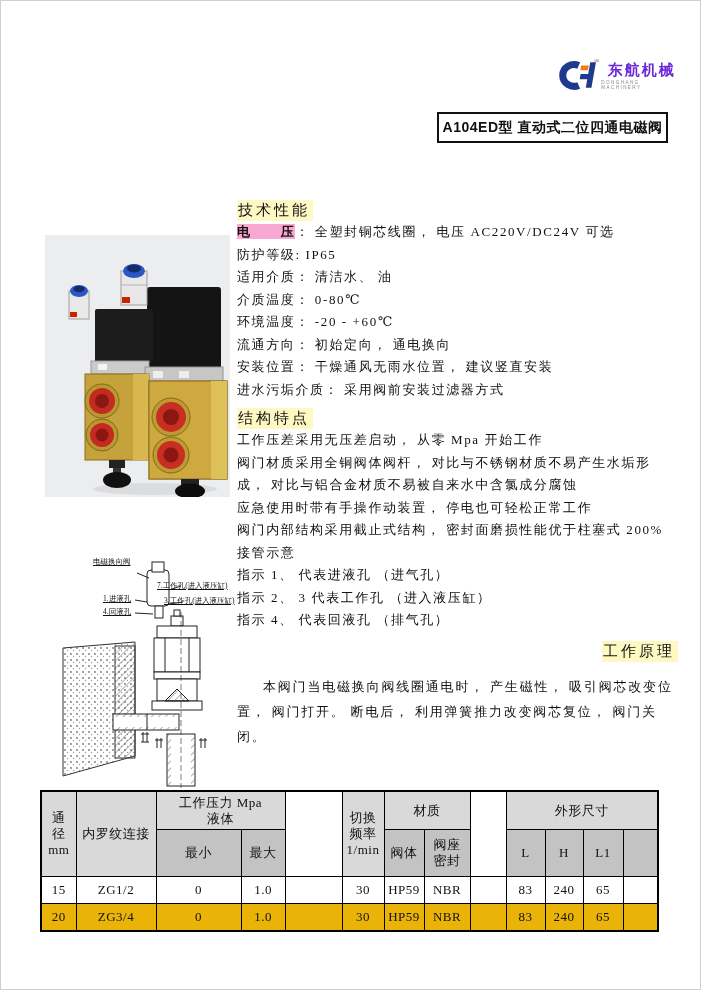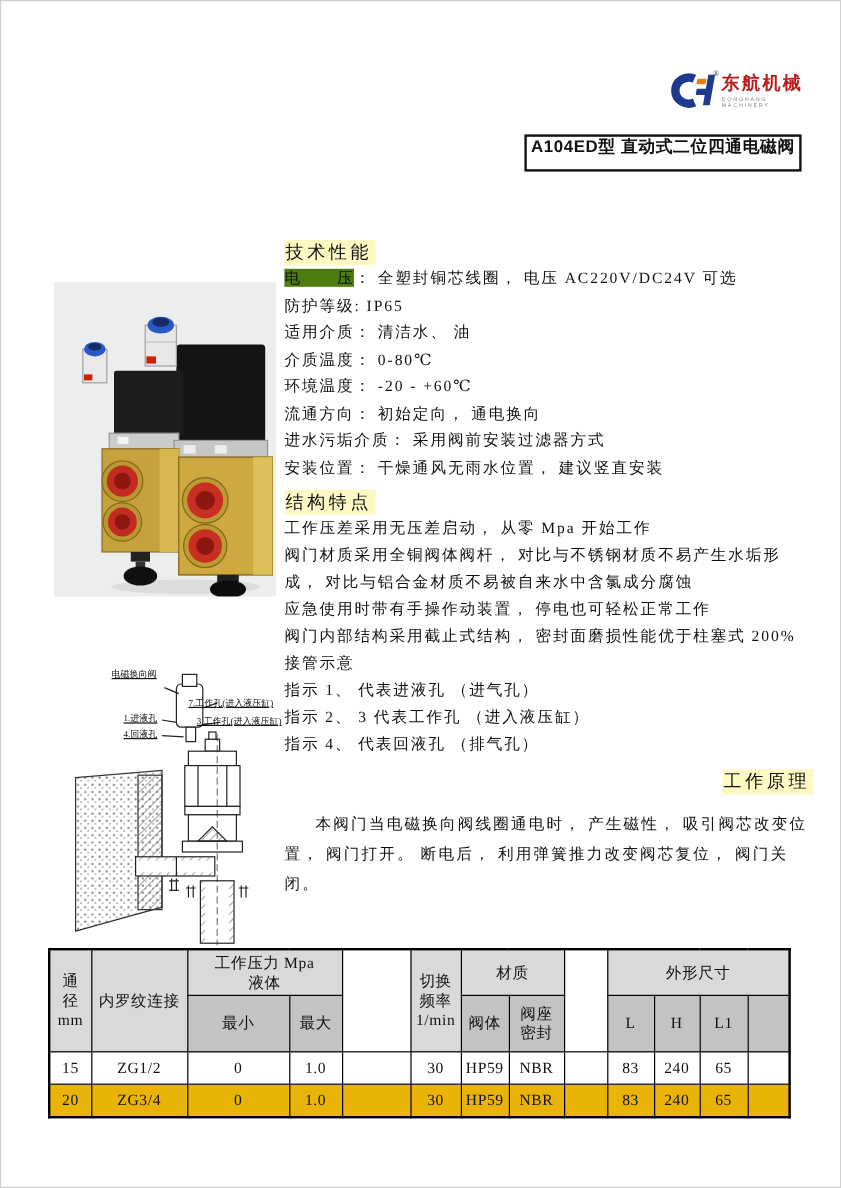--- a/index.html
+++ b/index.html
@@ -5,39 +5,39 @@
   html,body{margin:0;padding:0;background:#fff;}
   .page{position:relative;width:701px;height:990px;background:#fff;overflow:hidden;
         font-family:"Liberation Serif","DejaVu Serif",serif;color:#111;
         box-shadow: inset 0 0 0 1px #cfcfcf;}
   
   .logo{position:absolute;left:552px;top:58px;width:130px;height:44px;display:flex;align-items:flex-start;}
   .logo-mark{width:44px;height:34px;flex:0 0 auto;}
   .logo-reg{font-size:7px;color:#444;margin:-1px 2px 0 -2px;}
   .logo-text{display:flex;flex-direction:column;margin-top:3px;}
   .logo-cn{font-family:"Liberation Sans","DejaVu Sans",sans-serif;font-weight:bold;
-           font-size:15px;letter-spacing:2px;color:#b91c1c;line-height:17px;}
+           font-size:15px;letter-spacing:2px;color:#6d28d9;line-height:17px;text-align:center;}
   .logo-en{font-size:4.6px;color:#8a8a8a;letter-spacing:1.4px;margin-top:2px;
            font-family:"Liberation Sans","DejaVu Sans",sans-serif;}
   
   .title-box{position:absolute;left:437px;top:112px;width:227px;height:27px;border:2px solid #111;
-             display:flex;justify-content:center;
+             display:flex;align-items:center;justify-content:center;
              font-family:"Liberation Sans","DejaVu Sans",sans-serif;
              font-weight:bold;font-size:14px;letter-spacing:0.5px;}
   
   .photo{position:absolute;left:45px;top:235px;width:185px;height:262px;background:#ecedef;}
   .diagram{position:absolute;left:57px;top:556px;width:180px;height:232px;background:#fff;}
   .dlabel{position:absolute;font-size:7.5px;line-height:9px;letter-spacing:0;color:#111;
           text-decoration:underline;white-space:nowrap;font-family:"Liberation Serif",serif;}
   
   .right-col{position:absolute;left:237px;top:200px;width:441px;font-size:13px;}
   .sec-heading{display:inline-block;background:#fef9c3;font-family:"Liberation Sans","DejaVu Sans",sans-serif;
                font-weight:normal;font-size:15px;letter-spacing:3px;padding:1px 3px 1px 1px;}
   .spec-line{line-height:22.5px;letter-spacing:1.6px;}
-  .hl{background:#4d7c0f;font-weight:normal;}
+  .hl{background:#f9a8d4;font-weight:bold;}
   .gap-structure{margin-top:7px;}
   .gap-principle{margin-top:9px;text-align:right;}
   .principle-text{margin:12px 0 0 0;line-height:25px;letter-spacing:1.8px;text-indent:2em;}
   
   table.spec{position:absolute;left:40px;top:790px;width:619px;border-collapse:collapse;
              table-layout:fixed;font-size:13px;
              border:2px solid #000;}
   table.spec td{border:1px solid #000;text-align:center;vertical-align:middle;
                 padding:0;white-space:pre-line;line-height:16px;letter-spacing:0.5px;}
   td.hd{background:#d9d9d9;}
@@ -182,22 +182,22 @@
   </div>
 
   <div class="right-col">
     <div><span class="sec-heading">技术性能</span></div>
     <div class="spec-line"><span class="hl">电　　压</span><span>： 全塑封铜芯线圈， 电压 AC220V/DC24V 可选</span></div>
     <div class="spec-line">防护等级: IP65</div>
     <div class="spec-line">适用介质： 清洁水、 油</div>
     <div class="spec-line">介质温度： 0-80℃</div>
     <div class="spec-line">环境温度： -20 - +60℃</div>
     <div class="spec-line">流通方向： 初始定向， 通电换向</div>
+    <div class="spec-line">安装位置： 干燥通风无雨水位置， 建议竖直安装</div>
     <div class="spec-line">进水污垢介质： 采用阀前安装过滤器方式</div>
-    <div class="spec-line">安装位置： 干燥通风无雨水位置， 建议竖直安装</div>
 
     <div class="gap-structure"><span class="sec-heading">结构特点</span></div>
     <div class="spec-line">工作压差采用无压差启动， 从零 Mpa 开始工作</div>
     <div class="spec-line">阀门材质采用全铜阀体阀杆， 对比与不锈钢材质不易产生水垢形成， 对比与铝合金材质不易被自来水中含氯成分腐蚀</div>
     <div class="spec-line">应急使用时带有手操作动装置， 停电也可轻松正常工作</div>
     <div class="spec-line">阀门内部结构采用截止式结构， 密封面磨损性能优于柱塞式 200%</div>
     <div class="spec-line">接管示意</div>
     <div class="spec-line">指示 1、 代表进液孔 （进气孔）</div>
     <div class="spec-line">指示 2、 3 代表工作孔 （进入液压缸）</div>
     <div class="spec-line">指示 4、 代表回液孔 （排气孔）</div>

